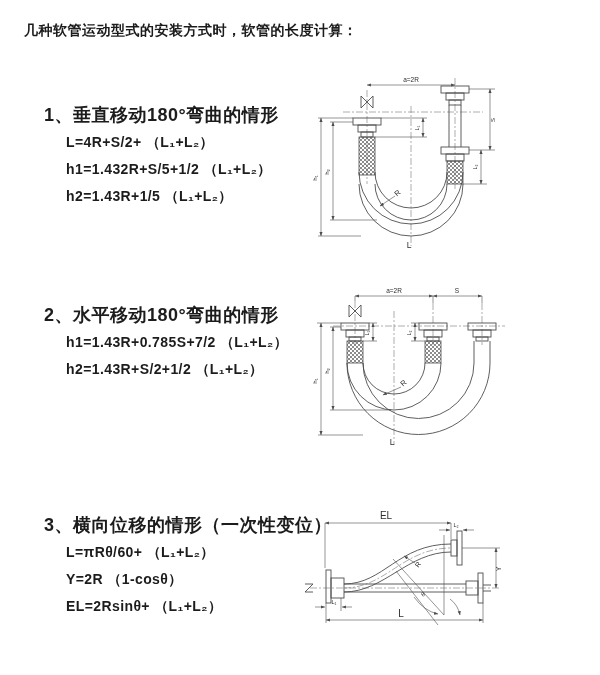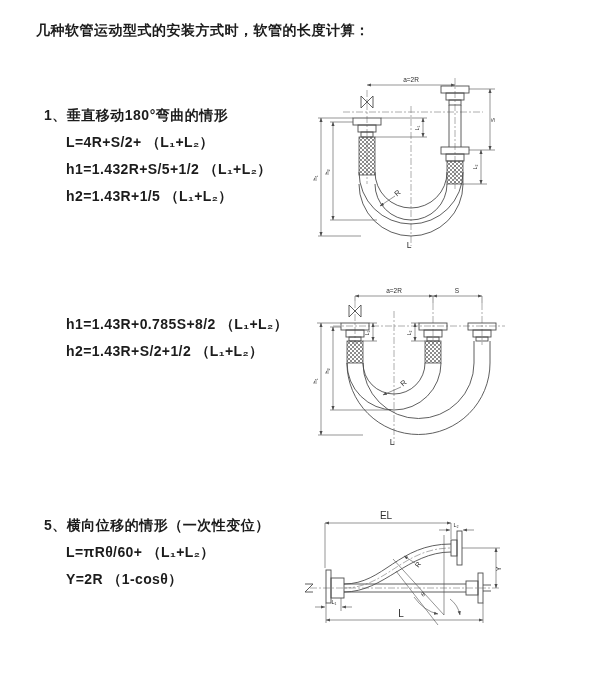--- a/index.html
+++ b/index.html
@@ -1,27 +1,27 @@
 <!DOCTYPE html>
 <html><head>
 <meta charset="utf-8">
 <style>
   html,body{margin:0;padding:0;}
   body{
     width:600px;height:675px;background:#ffffff;position:relative;overflow:hidden;
     font-family:"Liberation Sans","DejaVu Sans",sans-serif;color:#1c1c1c;
   }
   .page-title{
-    position:absolute;left:36px;top:22px;font-size:14px;font-weight:700;letter-spacing:.5px;
+    position:absolute;left:24px;top:22px;font-size:14px;font-weight:700;letter-spacing:.5px;
   }
   .section{position:absolute;left:44px;}
   #section-1{top:106px;}
   #section-2{top:306px;}
   #section-3{top:516px;}
-  .sec-heading{font-size:14px;font-weight:700;letter-spacing:.5px;line-height:18px;}
+  .sec-heading{font-size:18px;font-weight:700;letter-spacing:.5px;line-height:18px;}
   .formula{
     font-size:14px;font-weight:700;letter-spacing:.4px;line-height:18px;
     margin:9px 0 0 22px;white-space:nowrap;
   }
   .diag{position:absolute;}
   #diag-1{left:305px;top:72px;}
   #diag-2{left:305px;top:283px;}
   #diag-3{left:298px;top:503px;}
   svg text{fill:#2e2e2e;font-family:"Liberation Sans","DejaVu Sans",sans-serif;}
   .ln{stroke:#4d4d4d;stroke-width:.9;fill:none;}
@@ -35,28 +35,30 @@
 <div class="page-title">几种软管运动型式的安装方式时，软管的长度计算：</div>
 
 <div class="section" id="section-1">
   <div class="sec-heading">1、垂直移动180°弯曲的情形</div>
   <div class="formula">L=4R+S/2+ （L₁+L₂）</div>
   <div class="formula">h1=1.432R+S/5+1/2 （L₁+L₂）</div>
   <div class="formula">h2=1.43R+1/5 （L₁+L₂）</div>
 </div>
 
 <div class="section" id="section-2">
-  <div class="formula">h1=1.43R+0.785S+8/2 （L₁+L₂）</div>
+  <div class="sec-heading">2、水平移动180°弯曲的情形</div>
+  <div class="formula">h1=1.43R+0.785S+7/2 （L₁+L₂）</div>
   <div class="formula">h2=1.43R+S/2+1/2 （L₁+L₂）</div>
 </div>
 
 <div class="section" id="section-3">
-  <div class="sec-heading">5、横向位移的情形（一次性变位）</div>
+  <div class="sec-heading">3、横向位移的情形（一次性变位）</div>
   <div class="formula">L=πRθ/60+ （L₁+L₂）</div>
   <div class="formula">Y=2R （1-cosθ）</div>
+  <div class="formula">EL=2Rsinθ+ （L₁+L₂）</div>
 </div>
 
 <svg class="diag" id="diag-1" width="290" height="185" viewBox="0 0 290 185">
   <defs>
     <marker id="ar1" viewBox="0 0 8 8" refX="7.5" refY="4" markerWidth="7" markerHeight="7" orient="auto-start-reverse">
       <path d="M0,1 L8,4 L0,7 Z" fill="#4d4d4d"></path>
     </marker>
     <pattern id="ht1" width="4" height="4" patternUnits="userSpaceOnUse">
       <path d="M0,4 L4,0 M0,0 L4,4" stroke="#5a5a5a" stroke-width="0.7"></path>
     </pattern>

